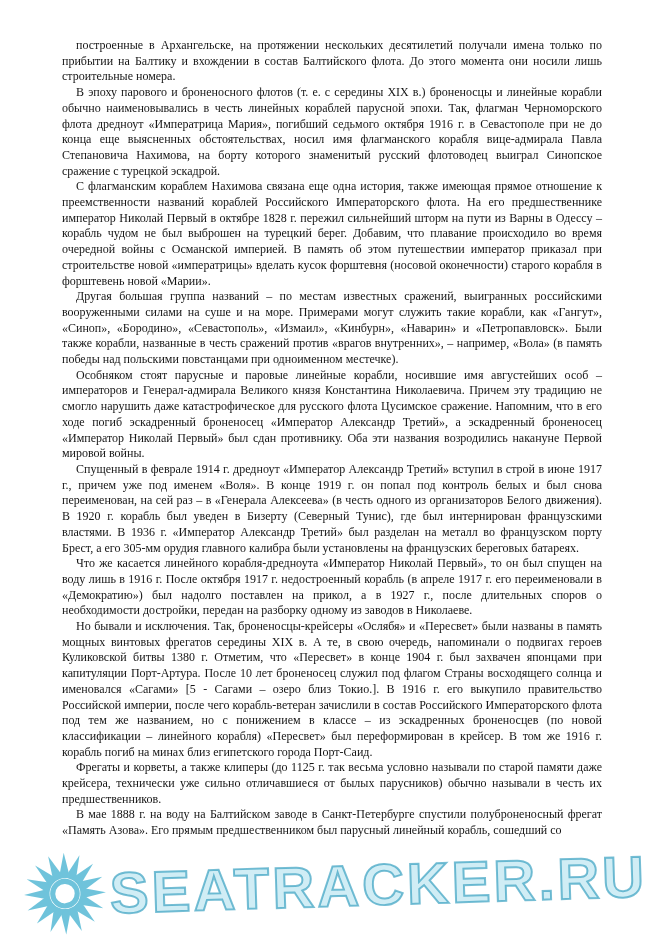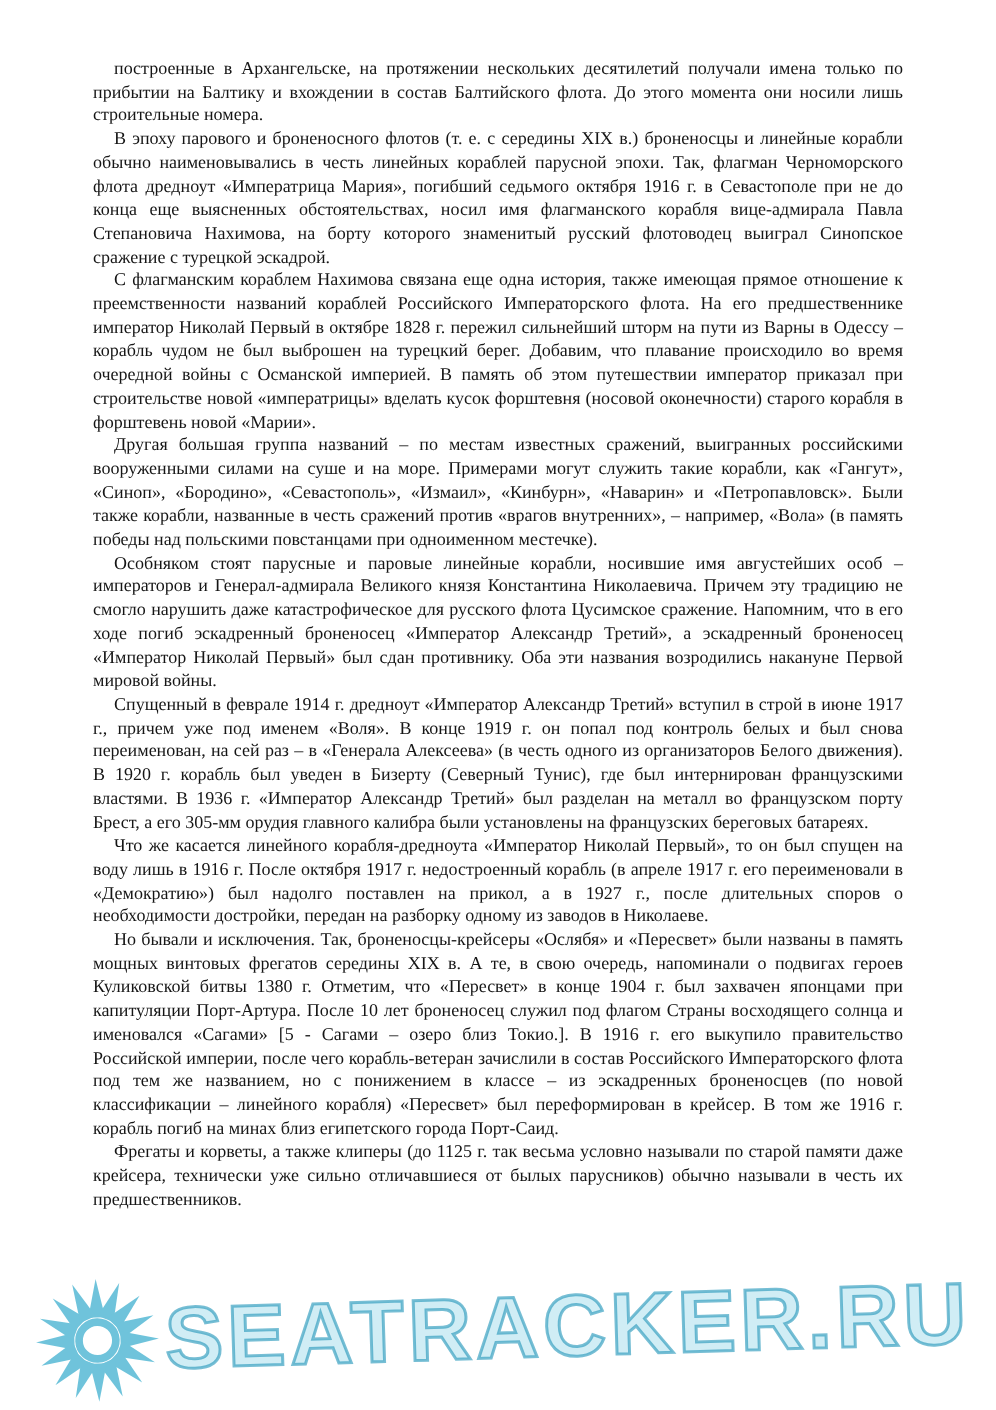--- a/index.html
+++ b/index.html
@@ -70,20 +70,21 @@
   <div class="content">
     <p>построенные в Архангельске, на протяжении нескольких десятилетий получали имена только по прибытии на Балтику и вхождении в состав Балтийского флота. До этого момента они носили лишь строительные номера.</p>
     <p>В эпоху парового и броненосного флотов (т. е. с середины XIX в.) броненосцы и линейные корабли обычно наименовывались в честь линейных кораблей парусной эпохи. Так, флагман Черноморского флота дредноут «Императрица Мария», погибший седьмого октября 1916 г. в Севастополе при не до конца еще выясненных обстоятельствах, носил имя флагманского корабля вице-адмирала Павла Степановича Нахимова, на борту которого знаменитый русский флотоводец выиграл Синопское сражение с турецкой эскадрой.</p>
     <p>С флагманским кораблем Нахимова связана еще одна история, также имеющая прямое отношение к преемственности названий кораблей Российского Императорского флота. На его предшественнике император Николай Первый в октябре 1828 г. пережил сильнейший шторм на пути из Варны в Одессу – корабль чудом не был выброшен на турецкий берег. Добавим, что плавание происходило во время очередной войны с Османской империей. В память об этом путешествии император приказал при строительстве новой «императрицы» вделать кусок форштевня (носовой оконечности) старого корабля в форштевень новой «Марии».</p>
     <p>Другая большая группа названий – по местам известных сражений, выигранных российскими вооруженными силами на суше и на море. Примерами могут служить такие корабли, как «Гангут», «Синоп», «Бородино», «Севастополь», «Измаил», «Кинбурн», «Наварин» и «Петропавловск». Были также корабли, названные в честь сражений против «врагов внутренних», – например, «Вола» (в память победы над польскими повстанцами при одноименном местечке).</p>
     <p>Особняком стоят парусные и паровые линейные корабли, носившие имя августейших особ – императоров и Генерал-адмирала Великого князя Константина Николаевича. Причем эту традицию не смогло нарушить даже катастрофическое для русского флота Цусимское сражение. Напомним, что в его ходе погиб эскадренный броненосец «Император Александр Третий», а эскадренный броненосец «Император Николай Первый» был сдан противнику. Оба эти названия возродились накануне Первой мировой войны.</p>
     <p>Спущенный в феврале 1914 г. дредноут «Император Александр Третий» вступил в строй в июне 1917 г., причем уже под именем «Воля». В конце 1919 г. он попал под контроль белых и был снова переименован, на сей раз – в «Генерала Алексеева» (в честь одного из организаторов Белого движения). В 1920 г. корабль был уведен в Бизерту (Северный Тунис), где был интернирован французскими властями. В 1936 г. «Император Александр Третий» был разделан на металл во французском порту Брест, а его 305-мм орудия главного калибра были установлены на французских береговых батареях.</p>
     <p>Что же касается линейного корабля-дредноута «Император Николай Первый», то он был спущен на воду лишь в 1916 г. После октября 1917 г. недостроенный корабль (в апреле 1917 г. его переименовали в «Демократию») был надолго поставлен на прикол, а в 1927 г., после длительных споров о необходимости достройки, передан на разборку одному из заводов в Николаеве.</p>
     <p>Но бывали и исключения. Так, броненосцы-крейсеры «Ослябя» и «Пересвет» были названы в память мощных винтовых фрегатов середины XIX в. А те, в свою очередь, напоминали о подвигах героев Куликовской битвы 1380 г. Отметим, что «Пересвет» в конце 1904 г. был захвачен японцами при капитуляции Порт-Артура. После 10 лет броненосец служил под флагом Страны восходящего солнца и именовался «Сагами» [5 - Сагами – озеро близ Токио.]. В 1916 г. его выкупило правительство Российской империи, после чего корабль-ветеран зачислили в состав Российского Императорского флота под тем же названием, но с понижением в классе – из эскадренных броненосцев (по новой классификации – линейного корабля) «Пересвет» был переформирован в крейсер. В том же 1916 г. корабль погиб на минах близ египетского города Порт-Саид.</p>
     <p>Фрегаты и корветы, а также клиперы (до 1125 г. так весьма условно называли по старой памяти даже крейсера, технически уже сильно отличавшиеся от былых парусников) обычно называли в честь их предшественников.</p>
+    <p>В мае 1888 г. на воду на Балтийском заводе в Санкт-Петербурге спустили полуброненосный фрегат «Память Азова». Его прямым предшественником был парусный линейный корабль, сошедший со</p>
   </div>
 
   <div class="watermark" style="--wm-color: #3fb0cf;">
     <svg class="wm-logo" viewBox="-42 -42 84 84" xmlns="http://www.w3.org/2000/svg">
       <g fill="currentColor">
         <polygon points="0,-40 5.5,-15 -5.5,-15" transform="rotate(0)"></polygon>
         <polygon points="0,-40 5.5,-15 -5.5,-15" transform="rotate(22.5)"></polygon>
         <polygon points="0,-40 5.5,-15 -5.5,-15" transform="rotate(45)"></polygon>
         <polygon points="0,-40 5.5,-15 -5.5,-15" transform="rotate(67.5)"></polygon>
         <polygon points="0,-40 5.5,-15 -5.5,-15" transform="rotate(90)"></polygon>

